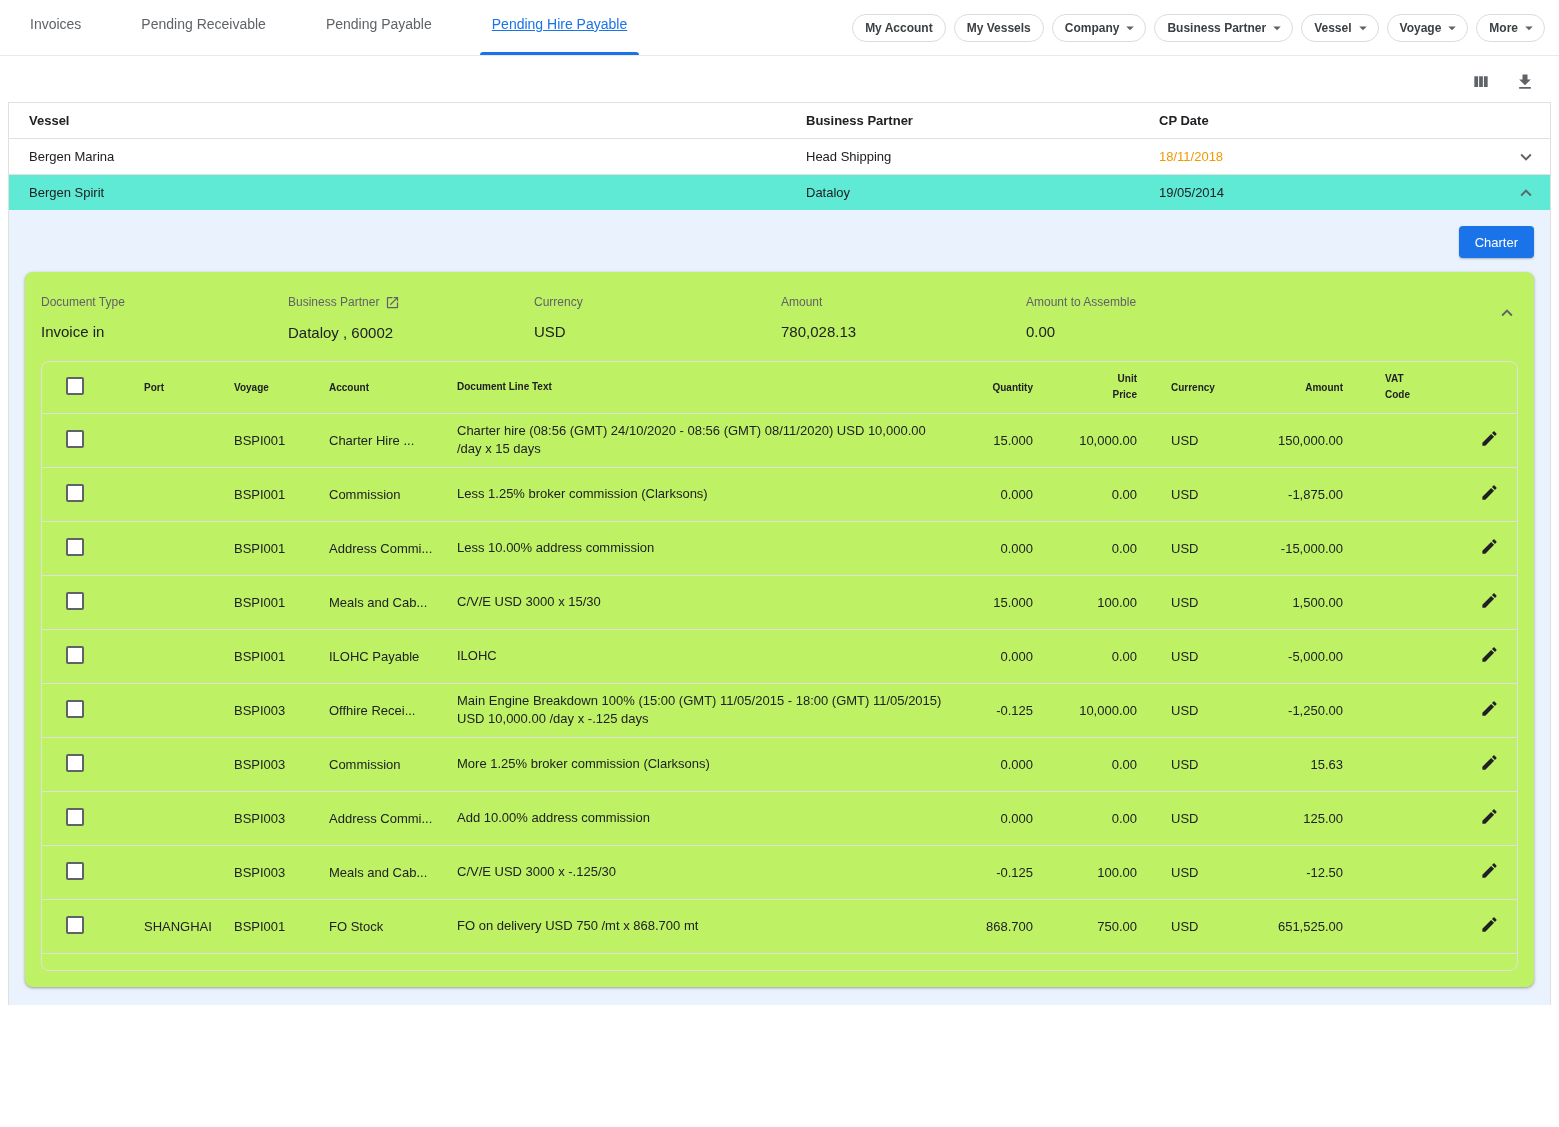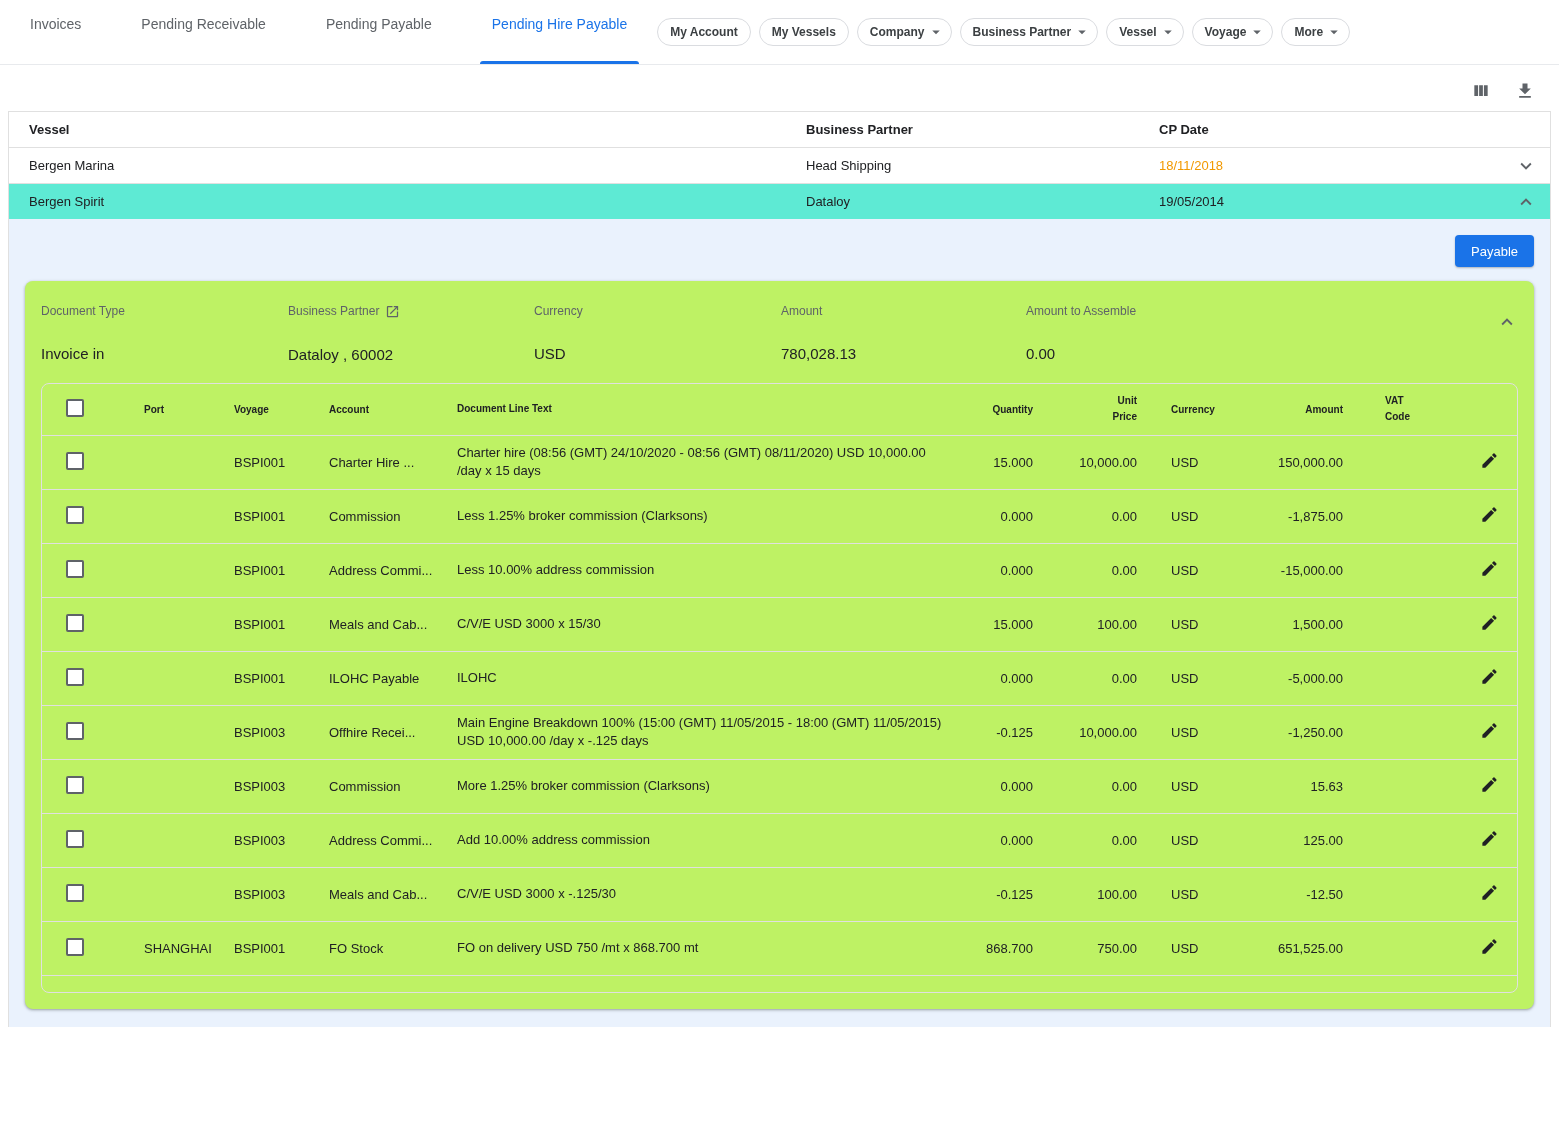--- a/index.html
+++ b/index.html
@@ -8,36 +8,37 @@
     width: 1559px;
     min-height: 1127px;
     font-family: "Liberation Sans", sans-serif;
     color: #202124;
     font-size: 13px;
   }
   button { font-family: inherit; cursor: pointer; background: none; border: none; }
 
   
   .topbar {
-    height: 65px;
+    height: 56px;
     display: flex;
+    justify-content: space-between;
     align-items: center;
     border-bottom: 1px solid #e8eaed;
     padding-right: 14px;
   }
   .tabs { display: flex; height: 100%; }
   .tab {
     padding: 0 30px;
     line-height: 48px;
     font-size: 14px;
     color: #5f6368;
     position: relative;
     white-space: nowrap;
   }
-  .tab.active { color: #1a73e8; font-weight: 500; }
+  .tab.active { color: #1a73e8; font-weight: 500; text-decoration: underline; }
   .tab.active::after {
     content: "";
     position: absolute;
     left: 18px; right: 18px; bottom: 0;
     height: 3px;
     background: #1a73e8;
     border-radius: 3px 3px 0 0;
   }
   .chip-bar { display: flex; align-items: center; gap: 8px; }
   .chip {
@@ -101,21 +102,21 @@
     border-radius: 8px;
     box-shadow: 0 1px 2px rgba(60,64,67,.3), 0 1px 3px 1px rgba(60,64,67,.15);
     padding: 16px;
   }
   .doc-summary {
     display: grid;
     grid-template-columns: 247px 246px 247px 245px 1fr 40px;
     padding: 6px 0 20px;
   }
   .field-label { font-size: 12px; color: #5f6368; display: inline-flex; align-items: center; gap: 6px; }
-  .field-value { font-size: 15px; color: #202124; margin-top: 27px; }
+  .field-value { font-size: 15px; color: #202124; margin-top: 14px; }
   .summary-chevron { justify-self: end; align-self: start; margin-top: 8px; display: inline-flex; }
 
   
   .lines-card { border: 1px solid #e0e0e0; border-radius: 8px; overflow: hidden; }
   .lines-header {
     display: flex;
     justify-content: space-between;
     align-items: center;
     padding: 22px 18px 12px 16px;
   }
@@ -259,21 +260,21 @@
       <div>19/05/2014</div>
       <button class="vt-chevron">
         <svg viewBox="0 0 24 24" width="22" height="22" fill="#5f6368">
             <path d="M7.41 15.41 12 10.83l4.59 4.58L18 14l-6-6-6 6z"></path>
           </svg>
       </button>
     </div>
 
     <div class="expanded-body">
       <div class="refresh-row">
-        <button class="refresh-btn">Payable</button>
+        <button class="refresh-btn">Charter</button>
       </div>
 
       <div class="doc-card">
 
         <div class="doc-summary">
           <div>
             <div class="field-label">Document Type</div>
             <div class="field-value">Invoice in</div>
           </div>
           <div>

